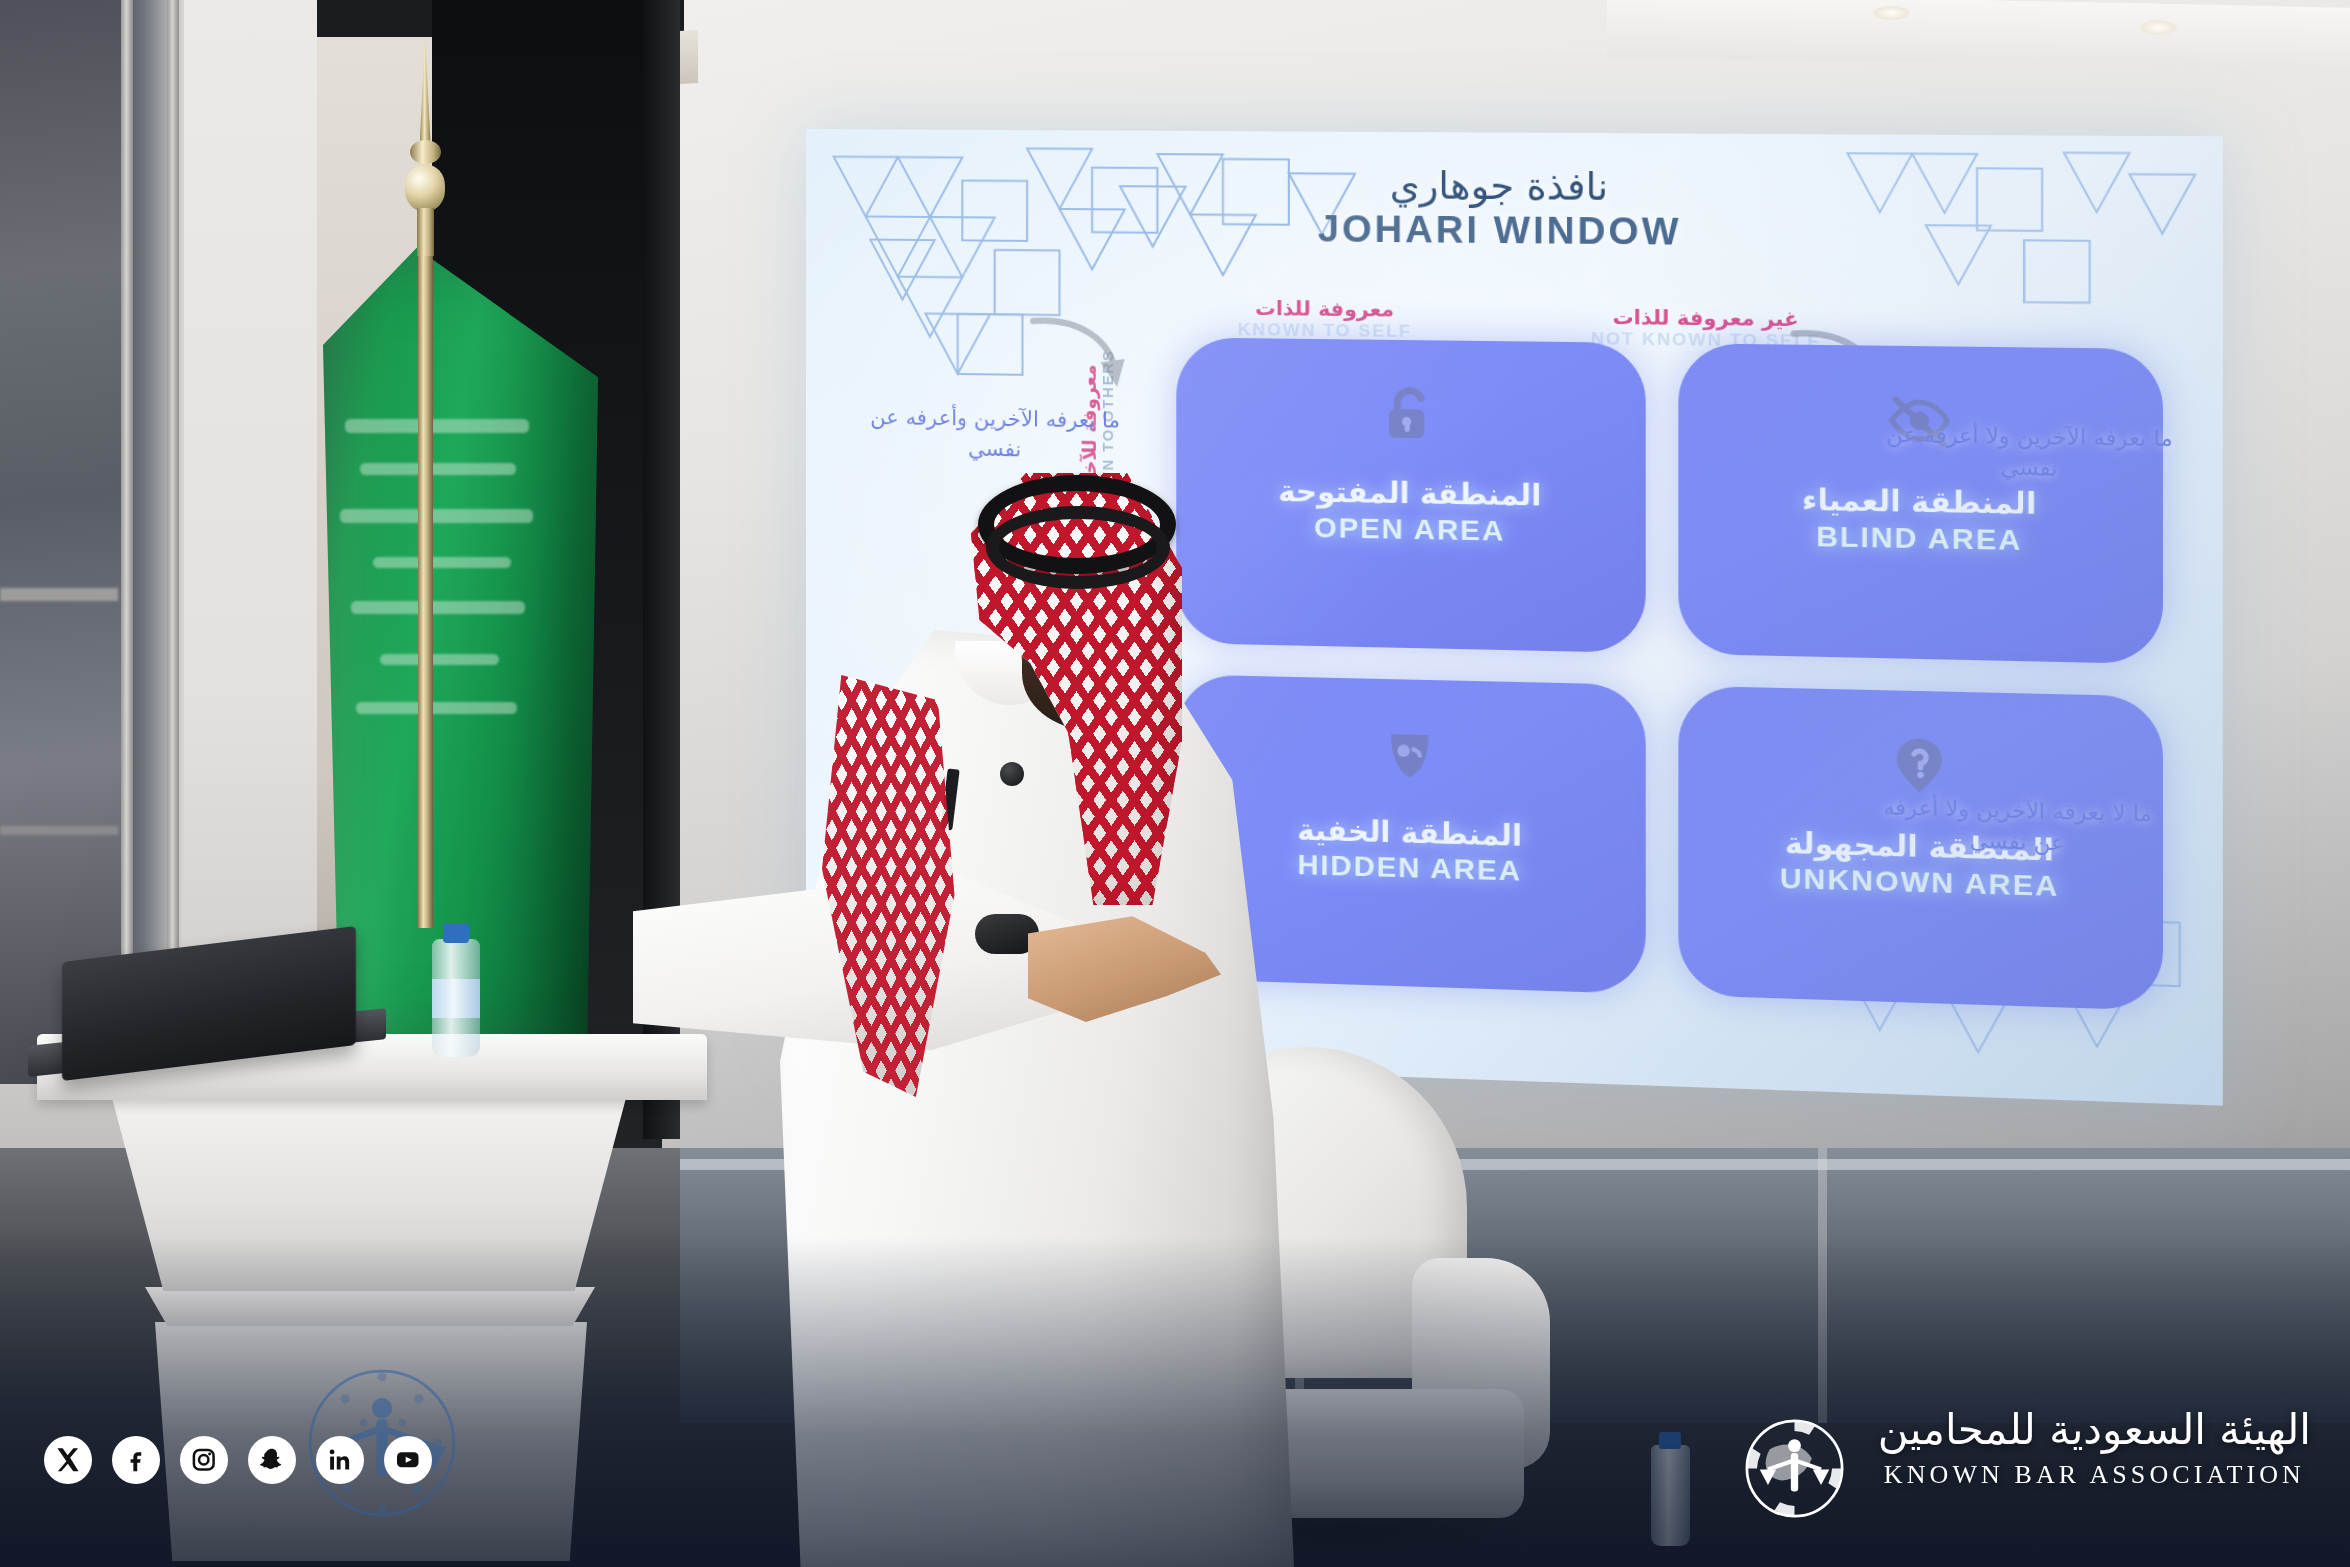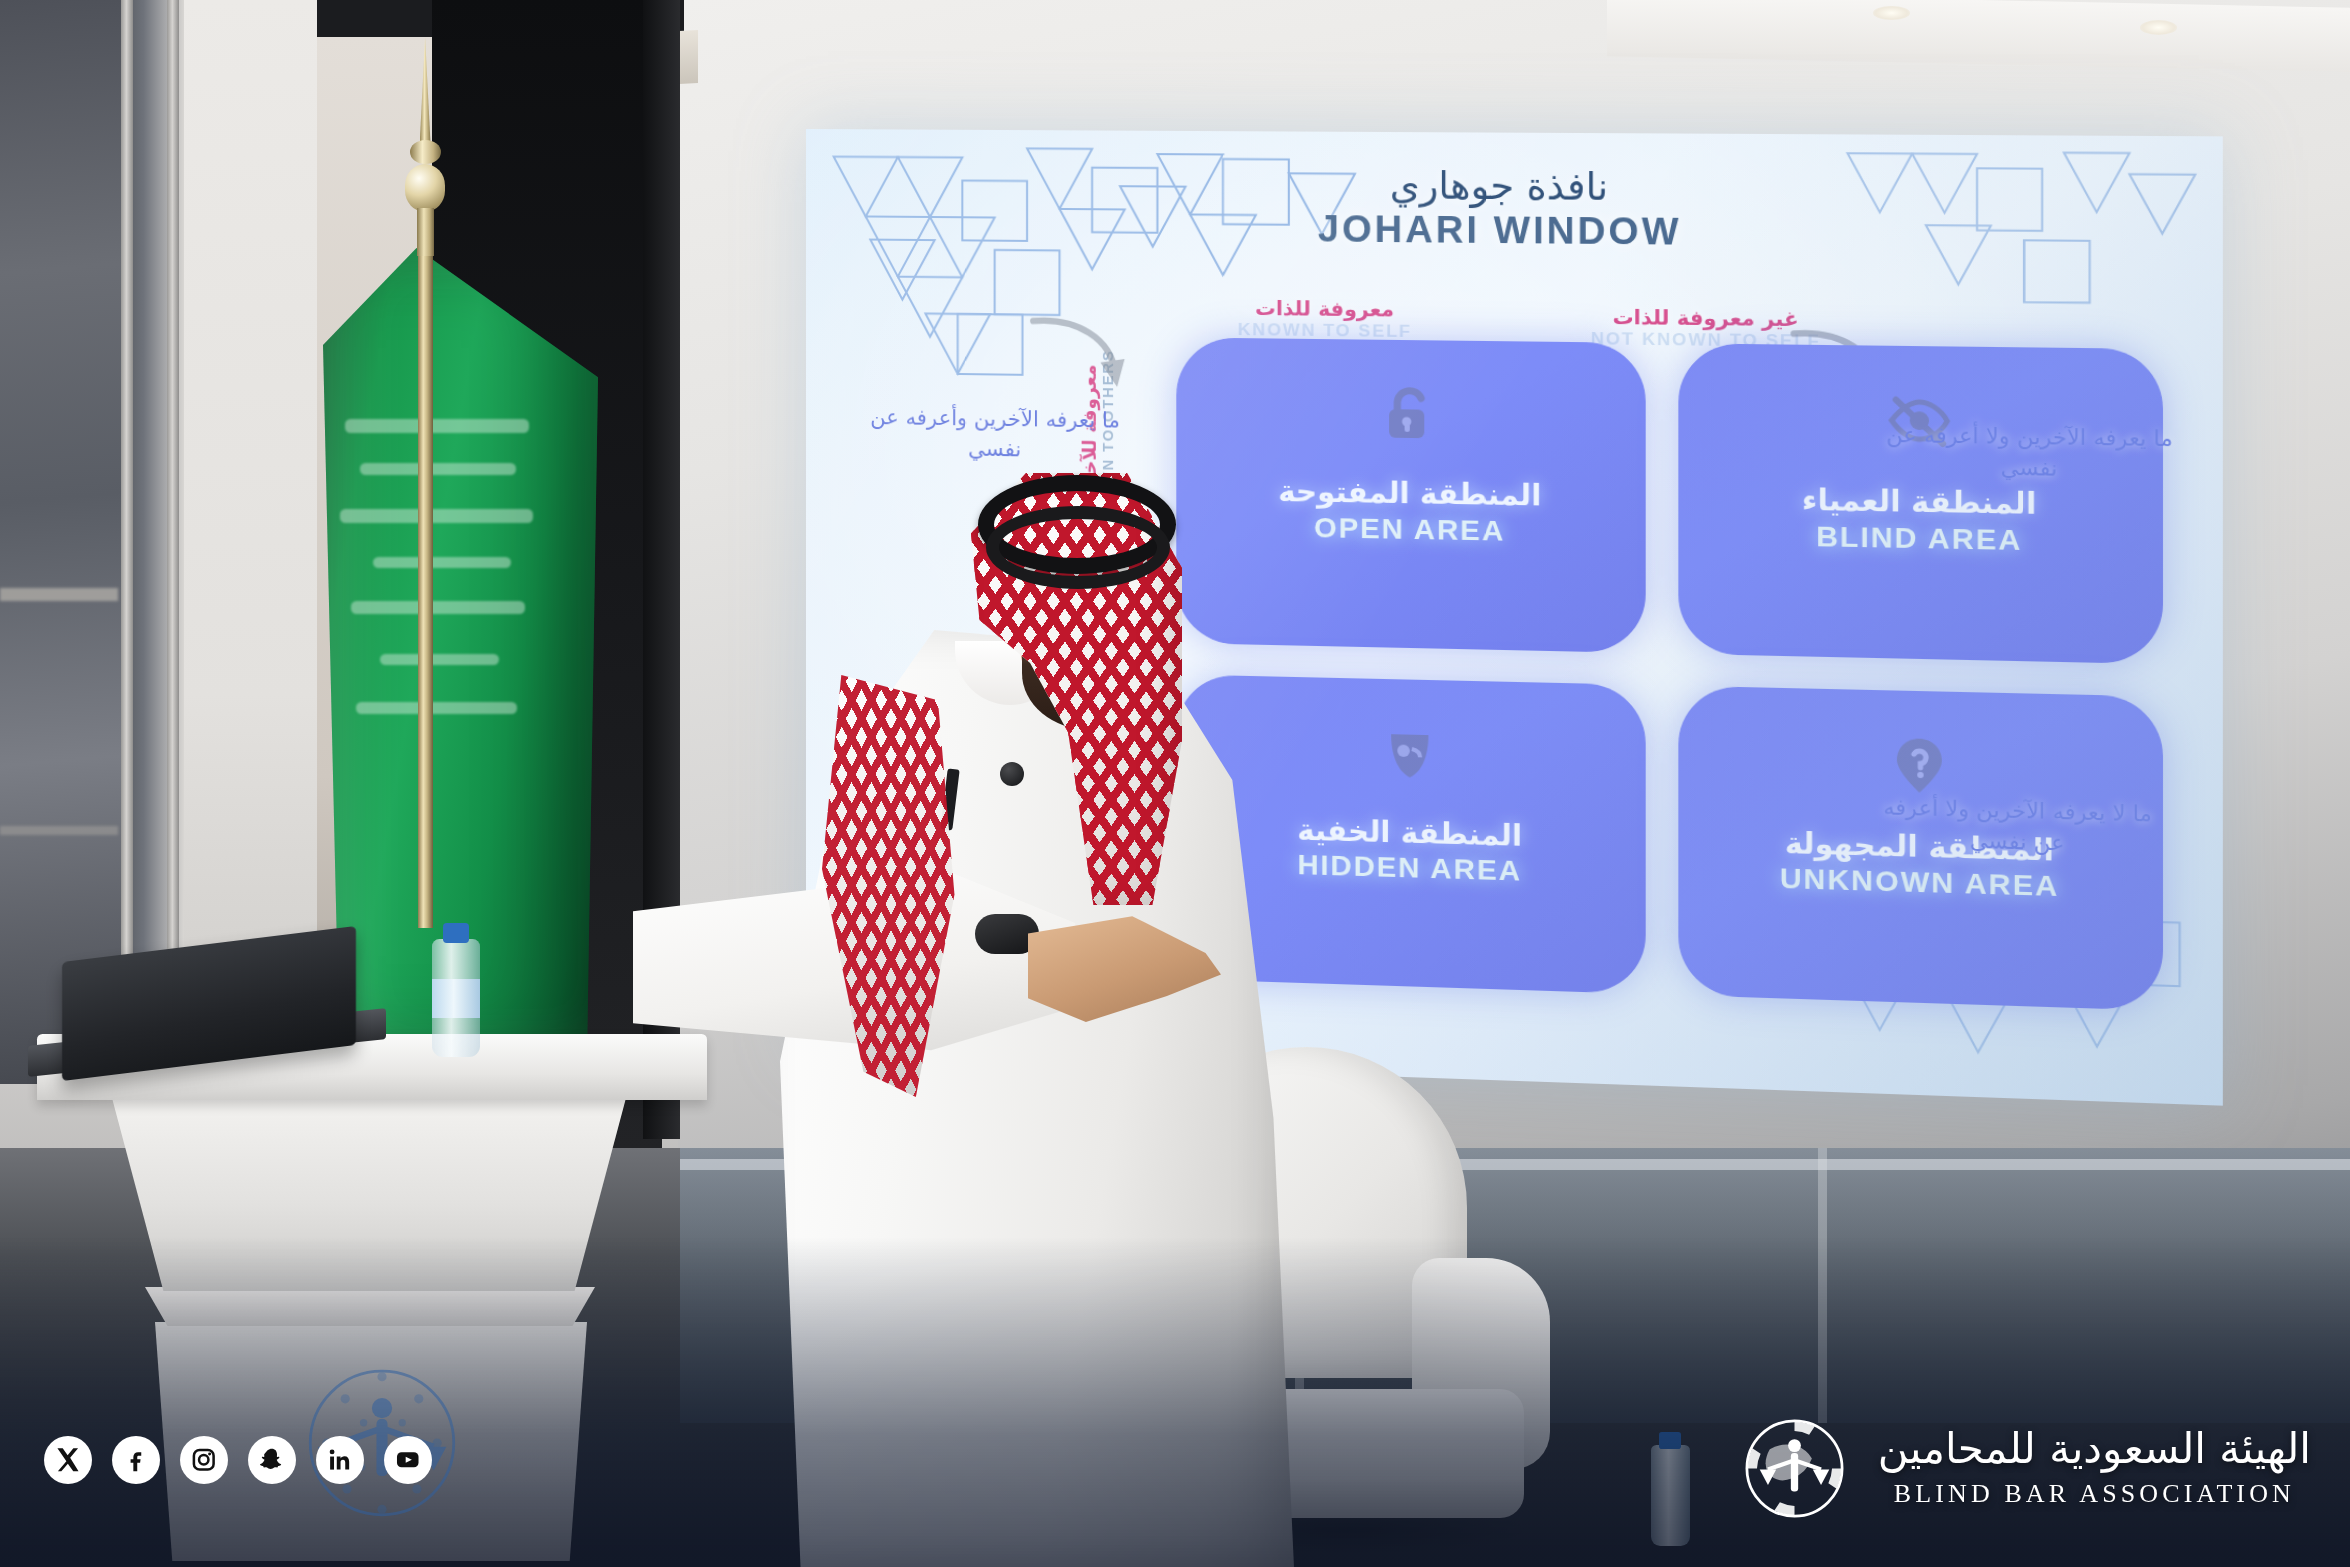--- a/index.html
+++ b/index.html
@@ -256,21 +256,21 @@
   
   .overlay-vignette{position:absolute;left:0;bottom:0;width:2351px;height:331px;
     background:linear-gradient(180deg,rgba(10,20,40,0),rgba(12,22,44,.55) 60%,rgba(10,18,38,.72));}
   .social{position:absolute;left:44px;bottom:84px;display:flex;gap:20px;align-items:center;}
   .sicon{width:48px;height:48px;border-radius:50%;background:#fff;display:flex;align-items:center;justify-content:center;}
   .sicon svg{width:27.5px;height:27.5px;}
   .handle{position:absolute;left:39px;bottom:18.4px;font-size:50px;color:#fff;letter-spacing:0.5px;
      font-family:"Liberation Sans",sans-serif;text-shadow:0 1.8px 7.3px rgba(0,0,0,.5);}
   .sba-watermark{position:absolute;left:290px;bottom:33px;width:184px;height:184px;opacity:.55;}
 
-  .sba-logo{position:absolute;right:40px;bottom:40px;display:flex;align-items:center;gap:24px;}
+  .sba-logo{position:absolute;right:40px;bottom:40px;display:flex;gap:24px;}
   .sba-logo .emblem{width:119px;height:119px;}
   .sba-logo .txt{display:flex;flex-direction:column;align-items:center;color:#fff;}
   .sba-logo .txt .ar{font-size:42px;direction:rtl;line-height:1;
      font-family:"DejaVu Sans","Liberation Sans",sans-serif;text-shadow:0 1.8px 7.3px rgba(0,0,0,.55);}
   .sba-logo .txt .en{font-size:26px;letter-spacing:4.1px;margin-top:9.2px;
      font-family:"Liberation Serif",serif;text-shadow:0 1.8px 7.3px rgba(0,0,0,.55);}
 </style>
 </head>
 <body>
 
@@ -594,18 +594,18 @@
       <g fill="#fff">
         <circle cx="65" cy="40" r="7"></circle>
         <rect x="61" y="48" width="8" height="42" rx="3.5"></rect>
         <path d="M65 56 L36 66 M65 56 L94 66" stroke="#fff" stroke-width="4.5" fill="none"></path>
         <path d="M27 66 h18 l-9 17 z"></path>
           <path d="M85 66 h18 l-9 17 z"></path>
       </g>
     </svg>
     <div class="txt">
       <div class="ar">الهيئة السعودية للمحامين</div>
-      <div class="en">BLIND BAR ASSOCIATION</div>
+      <div class="en">KNOWN BAR ASSOCIATION</div>
     </div>
   </div>
 
 </div>
 
 
 </body></html>

